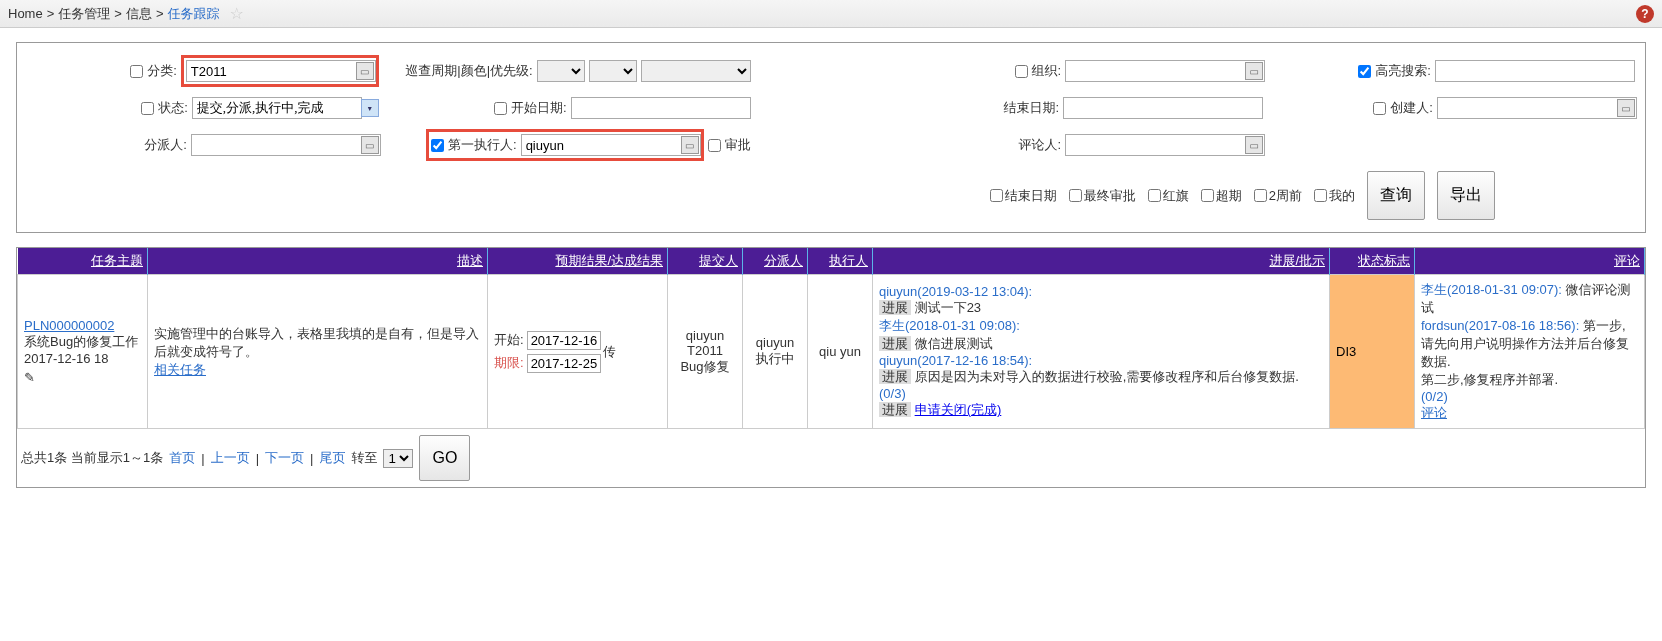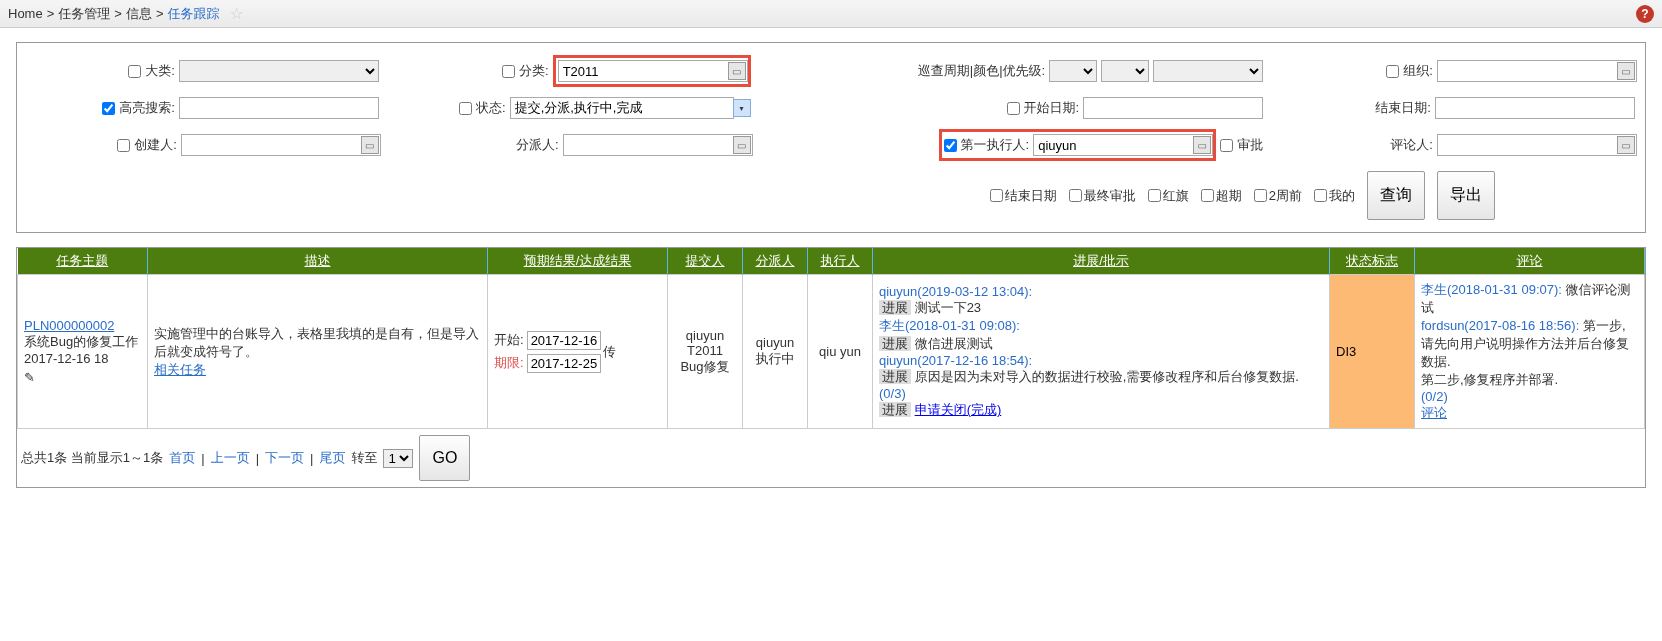--- a/index.html
+++ b/index.html
@@ -23,21 +23,21 @@
 .priority-selects { display: flex; gap: 4px; }
 .priority-selects select { width: 48px; }
 .priority-selects select.wide { width: 110px; }
 
 .filter-row-bottom { display: flex; justify-content: flex-end; align-items: center; gap: 12px; margin-top: 10px; padding-right: 140px; }
 .filter-row-bottom label { display: flex; align-items: center; gap: 2px; }
 .btn { background: linear-gradient(#fefefe, #e6e6e6); border: 1px solid #999; padding: 13px 12px; cursor: pointer; font-size: 16px; border-radius: 2px; }
 
 .table-wrap { border: 1px solid #999; margin: 0 16px; }
 table { width: 100%; border-collapse: collapse; }
-th { background: #4d7c0f; color: #fff; font-weight: normal; padding: 4px; border-right: 1px solid #5cb5e8; text-align: center; }
+th { background: #4c1d95; color: #fff; font-weight: normal; padding: 4px; border-right: 1px solid #5cb5e8; text-align: right; }
 th a { color: #fff; text-decoration: underline; }
 td { border: 1px solid #ccc; padding: 6px; vertical-align: middle; font-size: 13px; }
 td.center { text-align: center; }
 .task-id { color: #2a6dc9; text-decoration: underline; }
 .related-link { color: #2a6dc9; text-decoration: underline; }
 .edit-icon { display: inline-block; width: 14px; height: 14px; margin-top: 4px; }
 .date-cell { display: flex; flex-direction: column; gap: 4px; align-items: flex-start; }
 .date-row { display: flex; align-items: center; gap: 3px; }
 .date-row input { border: 1px solid #aaa; padding: 1px 3px; width: 74px; font-size: 13px; }
 .deadline-label { color: #d9534f; }
@@ -67,25 +67,20 @@
     <span class="star-icon">☆</span>
   </div>
   <div class="help-icon">?</div>
 </div>
 
 <div class="filter-panel">
   <div class="filter-grid">
 
     <div class="filter-cell">
       <input type="checkbox" style="">
-      <label>大类:</label>
-      <select style="width:200px"><option></option></select>
-    </div>
-    <div class="filter-cell">
-      <input type="checkbox" style="">
       <label>分类:</label>
       <span class="input-wrap highlight-red">
         <input type="text" style="width: 190px;" value="T2011">
         <span class="input-picker-icon">▭</span>
       </span>
     </div>
     <div class="filter-cell">
       <label>巡查周期|颜色|优先级:</label>
       <div class="priority-selects">
         <select><option></option></select>
@@ -104,21 +99,21 @@
 
     <div class="filter-cell">
       <input type="checkbox" checked="" style="">
       <label>高亮搜索:</label>
       <input type="text" style="width: 200px;">
     </div>
     <div class="filter-cell">
       <input type="checkbox" style="">
       <label>状态:</label>
       <span class="input-wrap">
-        <input type="text" style="width: 224px;" value="提交,分派,执行中,完成">
+        <input type="text" style="width: 170px; font-family: Liberation Serif, serif;" value="提交,分派,执行中,完成">
         <span class="dropdown-arrow">▾</span>
       </span>
     </div>
     <div class="filter-cell">
       <input type="checkbox" style="">
       <label>开始日期:</label>
       <input type="text" style="width: 180px;">
     </div>
     <div class="filter-cell">
       <label>结束日期:</label>

